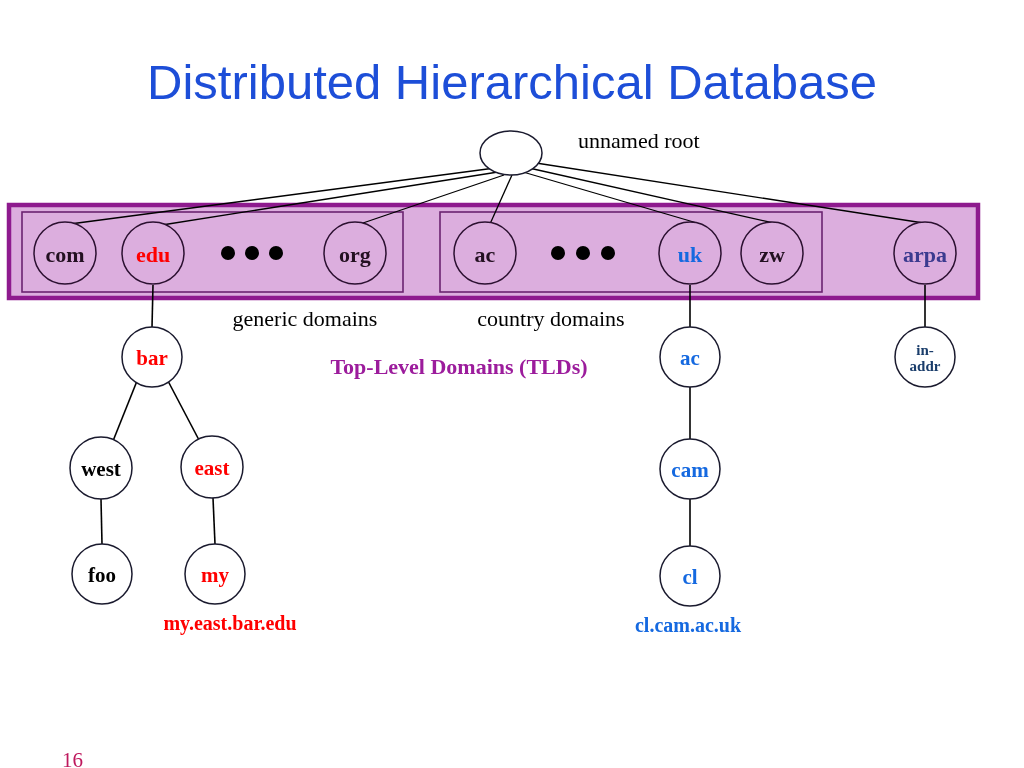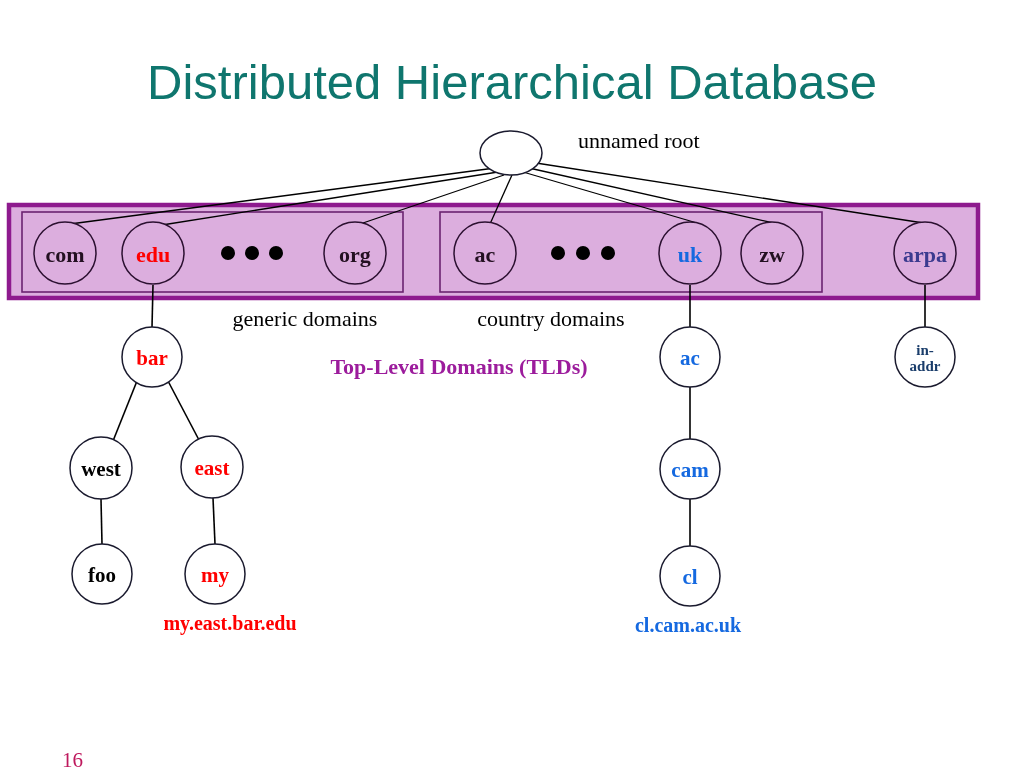--- a/index.html
+++ b/index.html
@@ -12,21 +12,21 @@
   }
   #stage{position:absolute;left:0;top:0;width:1024px;height:768px;}
 
   
   .slide-title{
     position:absolute;left:0;top:58px;width:1024px;
     text-align:center;
     font-family:"Liberation Sans",sans-serif;
     font-size:49px;
     font-weight:400;
-    color:#0f766e;
+    color:#1d4ed8;
     letter-spacing:0px;
     white-space:nowrap;
     line-height:1.0;
   }
 
   
   svg#diagram{position:absolute;left:0;top:0;width:1024px;height:768px;}
 
   
   .page-num{

